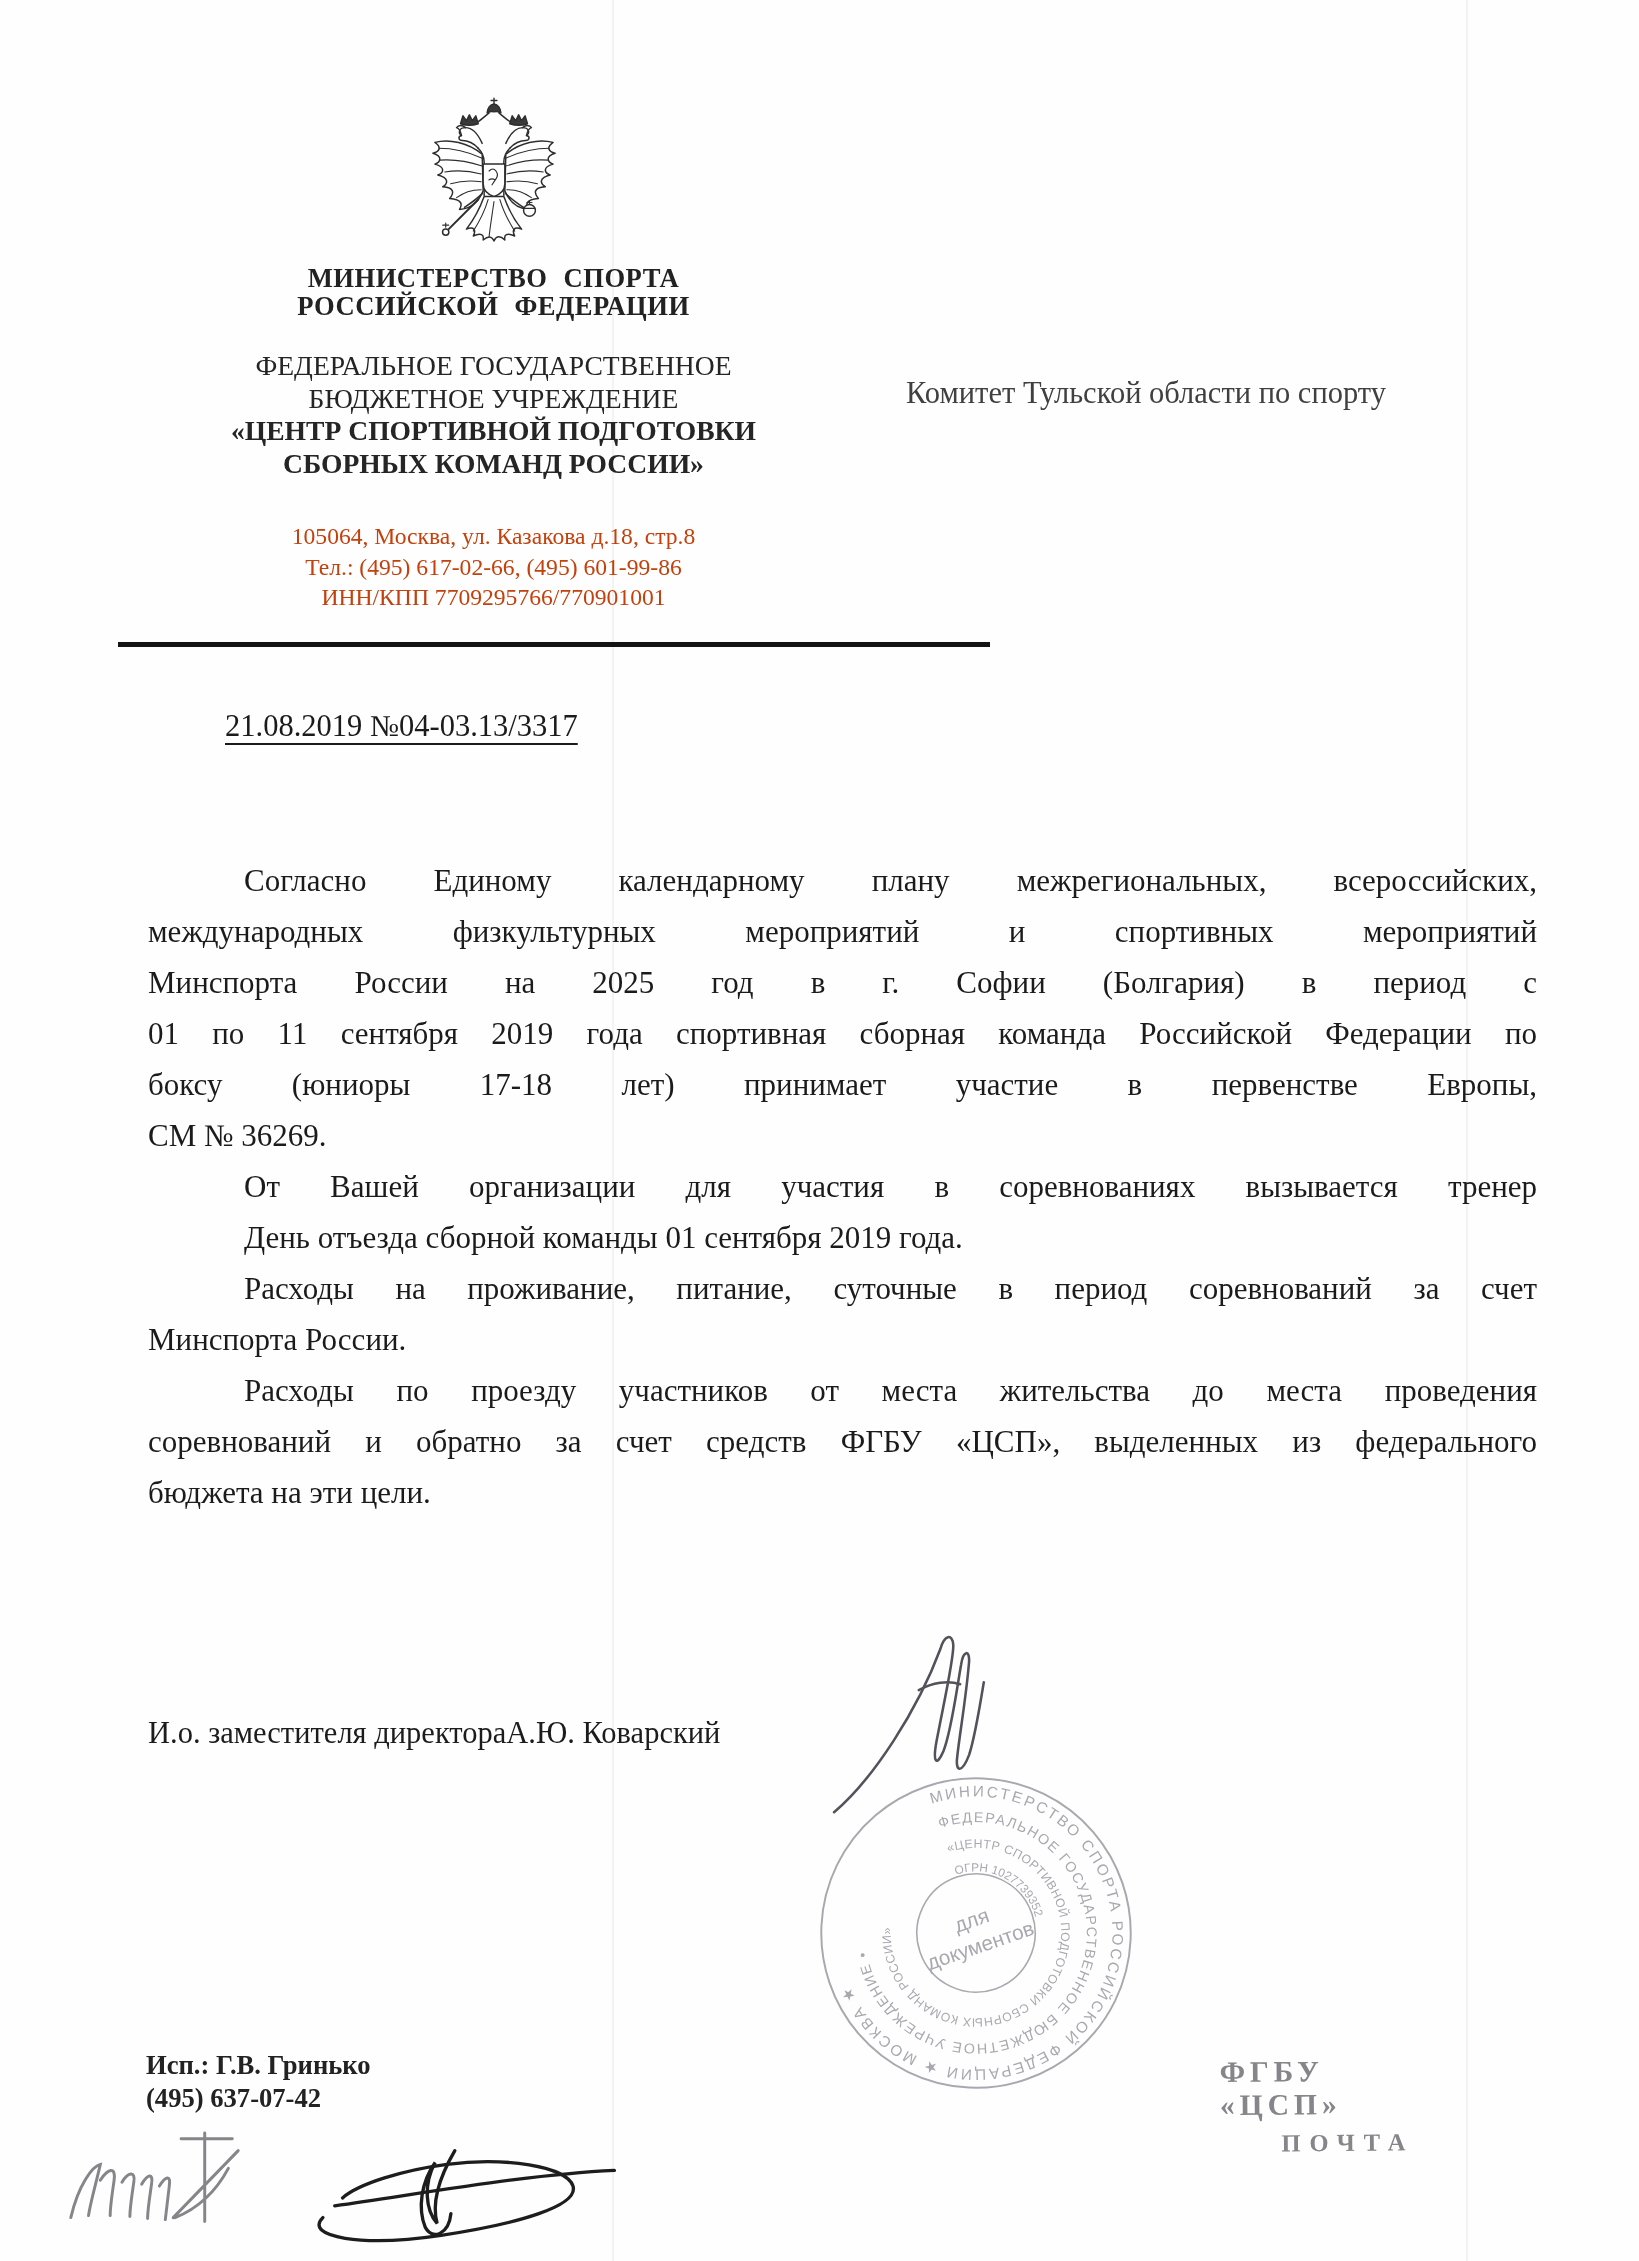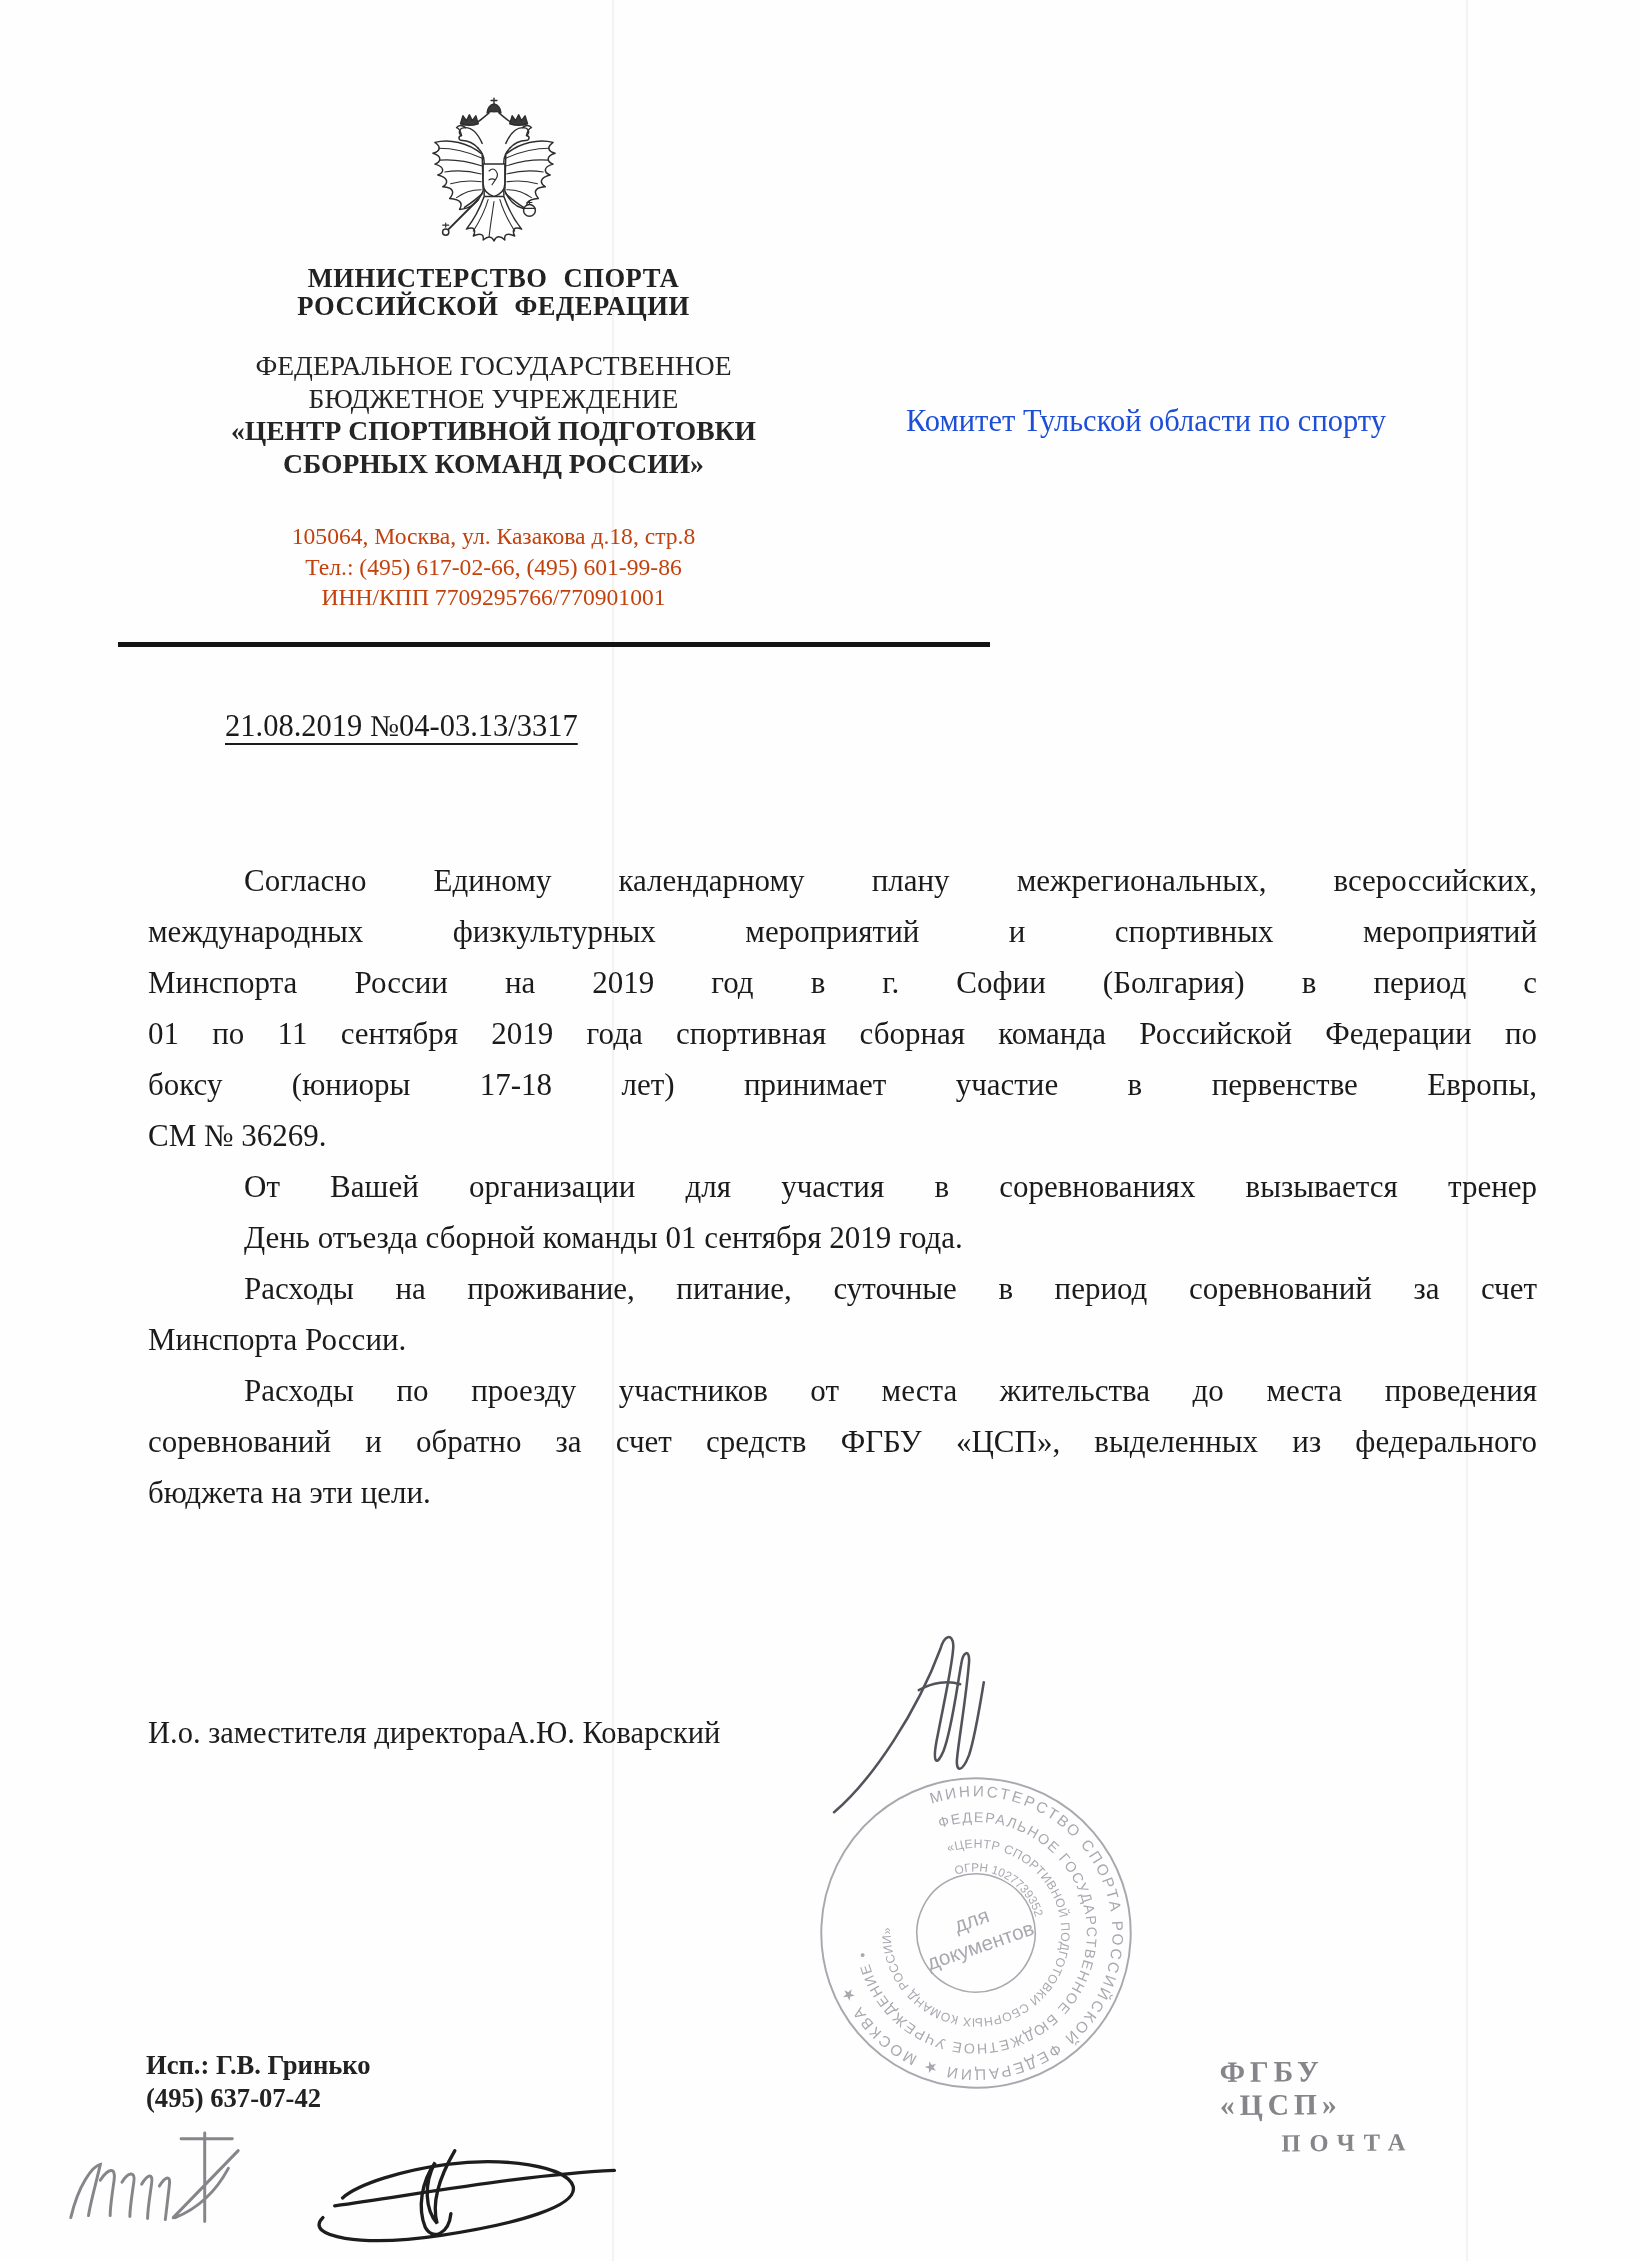--- a/index.html
+++ b/index.html
@@ -10,21 +10,21 @@
   }
   .scanline{position:absolute;top:0;width:2px;height:2262px;background:rgba(70,70,70,0.06);}
   
   .lh{position:absolute;left:138px;top:97px;width:711px;text-align:center;}
   .lh .emblem{display:block;margin:0 auto;width:134px;height:146px;}
   .ministry{margin-top:20.7px;font-weight:bold;font-size:26.6px;line-height:28.6px;letter-spacing:0.5px;word-spacing:8.9px;color:#222;}
   .org{margin-top:29.6px;font-size:27.6px;line-height:32.5px;color:#252525;}
   .org .b{font-weight:bold;}
   .addr{margin-top:41px;font-size:23.6px;line-height:30.5px;color:#c2410c;}
   .rule{position:absolute;left:118px;top:642px;width:872px;height:4.9px;background:#141414;}
-  .recipient{position:absolute;left:906px;top:376px;width:650px;font-size:30.5px;color:#1d4ed8;margin-top:28px;}
+  .recipient{position:absolute;left:906px;top:376px;width:650px;font-size:30.5px;color:#404040;}
   .refnum{
     position:absolute;left:225px;top:709px;font-size:30.5px;color:#1b1b1b;
     text-decoration:underline;text-decoration-thickness:2px;text-underline-offset:6.9px;
   }
   
   .body{position:absolute;left:148px;top:855px;width:1389px;font-size:31px;color:#1b1b1b;}
   .bl{height:51px;line-height:51px;white-space:nowrap;}
   .bl.j{white-space:normal;text-align:justify;text-align-last:justify;}
   .bl.f{padding-left:96px;}
   .signoff{position:absolute;left:148px;top:1716px;width:1389px;display:flex;justify-content:flex-start;font-size:30.5px;color:#1c1c1c;}
@@ -95,21 +95,21 @@
 
   <div class="recipient">Комитет Тульской области по спорту</div>
 
   <div class="rule"></div>
 
   <div class="refnum">21.08.2019 №04-03.13/3317</div>
 
   <div class="body">
     <div class="bl f j">Согласно Единому календарному плану межрегиональных, всероссийских,</div>
     <div class="bl j">международных физкультурных мероприятий и спортивных мероприятий</div>
-    <div class="bl j">Минспорта России на 2019 год в г. Софии (Болгария) в период с</div>
+    <div class="bl j">Минспорта России на 2025 год в г. Софии (Болгария) в период с</div>
     <div class="bl j">01 по 11 сентября 2019 года спортивная сборная команда Российской Федерации по</div>
     <div class="bl j">боксу (юниоры 17-18 лет) принимает участие в первенстве Европы,</div>
     <div class="bl">СМ № 36269.</div>
     <div class="bl f j">От Вашей организации для участия в соревнованиях вызывается тренер</div>
     <div class="bl f">День отъезда сборной команды 01 сентября 2019 года.</div>
     <div class="bl f j">Расходы на проживание, питание, суточные в период соревнований за счет</div>
     <div class="bl">Минспорта России.</div>
     <div class="bl f j">Расходы по проезду участников от места жительства до места проведения</div>
     <div class="bl j">соревнований и обратно за счет средств ФГБУ «ЦСП», выделенных из федерального</div>
     <div class="bl">бюджета на эти цели.</div>

